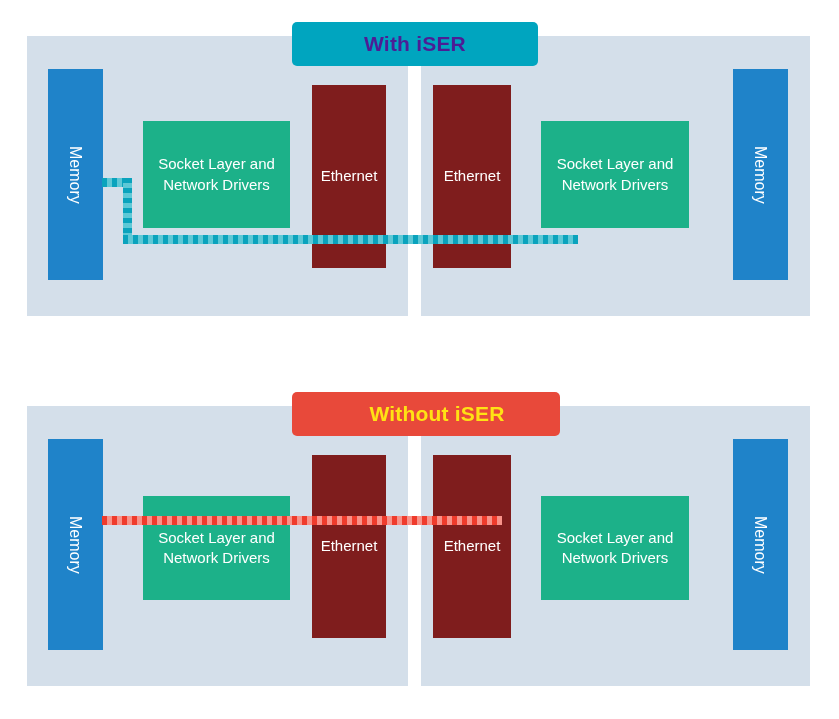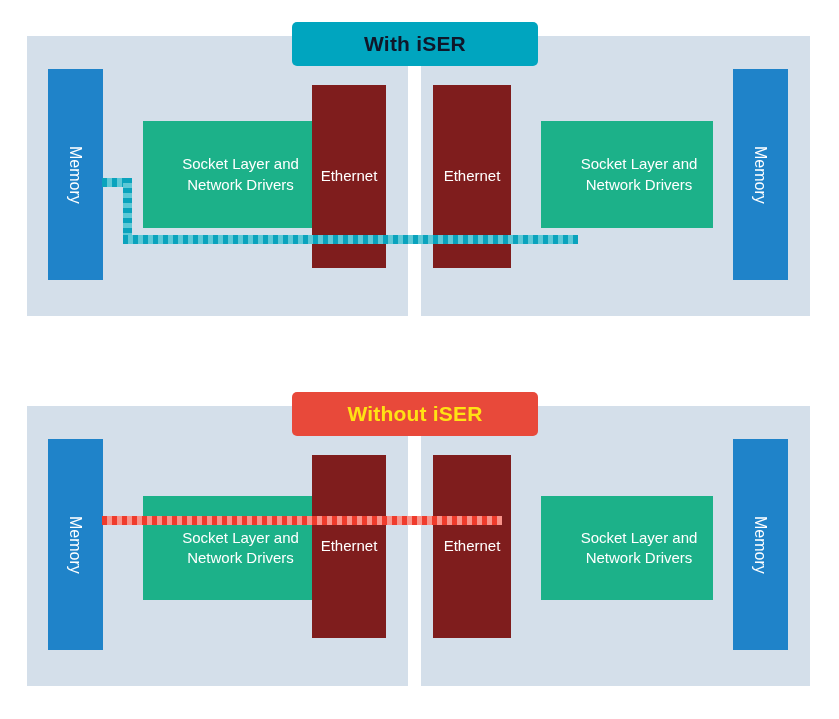--- a/index.html
+++ b/index.html
@@ -50,22 +50,22 @@
     height: 44px;
     border-radius: 5px;
     display: flex;
     align-items: center;
     justify-content: center;
     font-size: 21px;
     font-weight: bold;
     letter-spacing: 0.2px;
     z-index: 6;
   }
-  .title-pill.teal { background: #00a5bf; color: #0f172a; }
-  .title-pill.red  { background: #e8493a; color: #ffe214; }
+  .title-pill.teal { background: #00a5bf; color: #4c1d95; }
+  .title-pill.red  { background: #e8493a; color: #ffe214; padding-left: 22px; }
 
   
   .box {
     position: absolute;
     display: flex;
     align-items: center;
     justify-content: center;
     text-align: center;
     color: #ffffff;
     font-size: 15px;
@@ -77,21 +77,20 @@
     width: 55px;
   }
   .box.memory .vtext {
     writing-mode: vertical-rl;
     text-orientation: mixed;
     white-space: nowrap;
     font-size: 16px;
   }
   .box.green {
     background: #1cb189;
-    padding-left: 24px;
   }
   .box.orange {
     background: #7f1d1d;
   }
   .box .label { padding: 0 6px; }
 
   
   .dash-h, .dash-v {
     position: absolute;
     z-index: 5;

